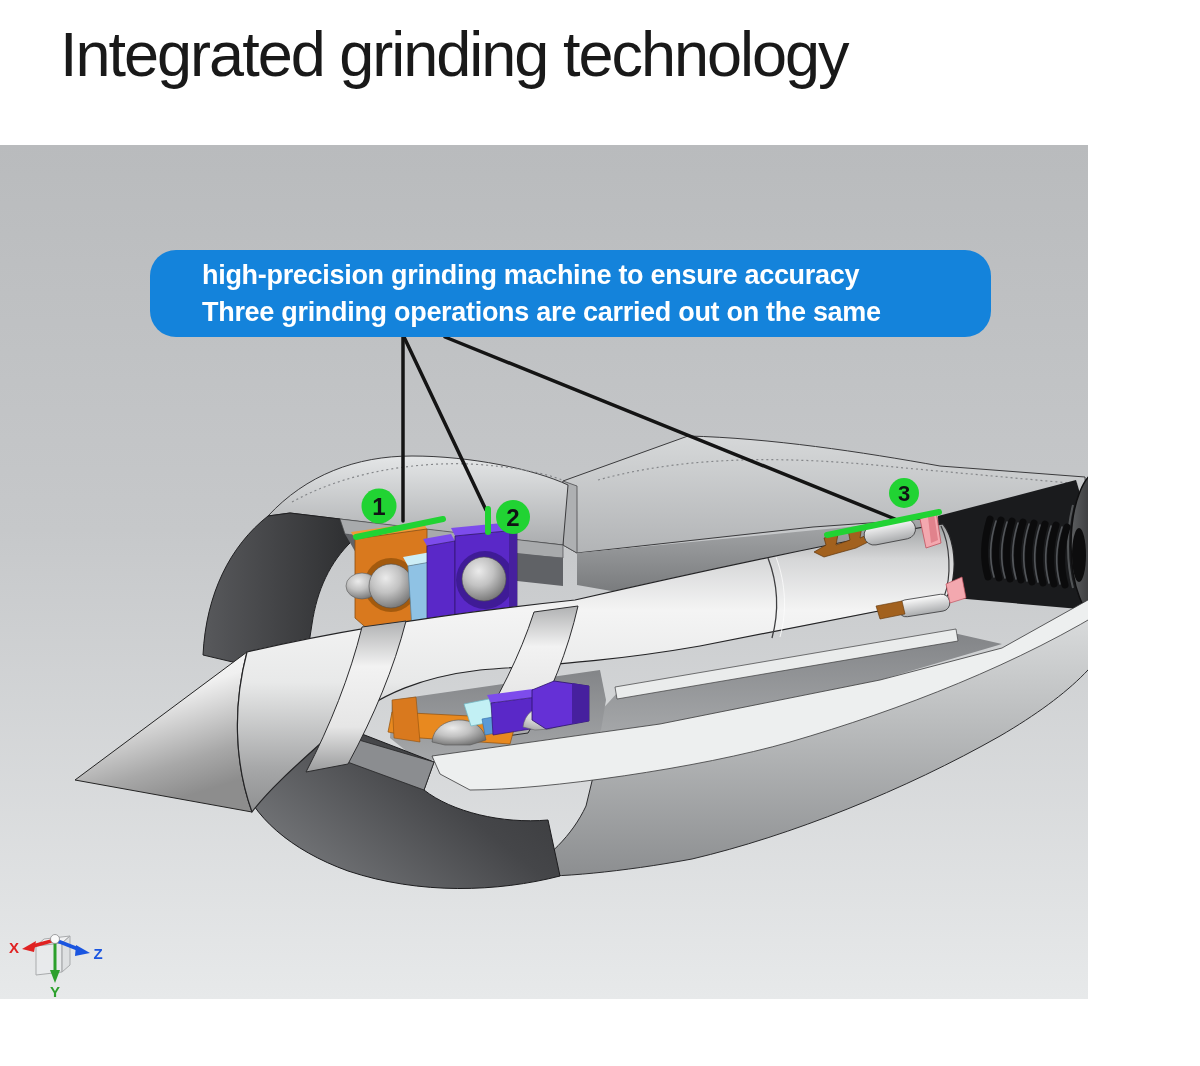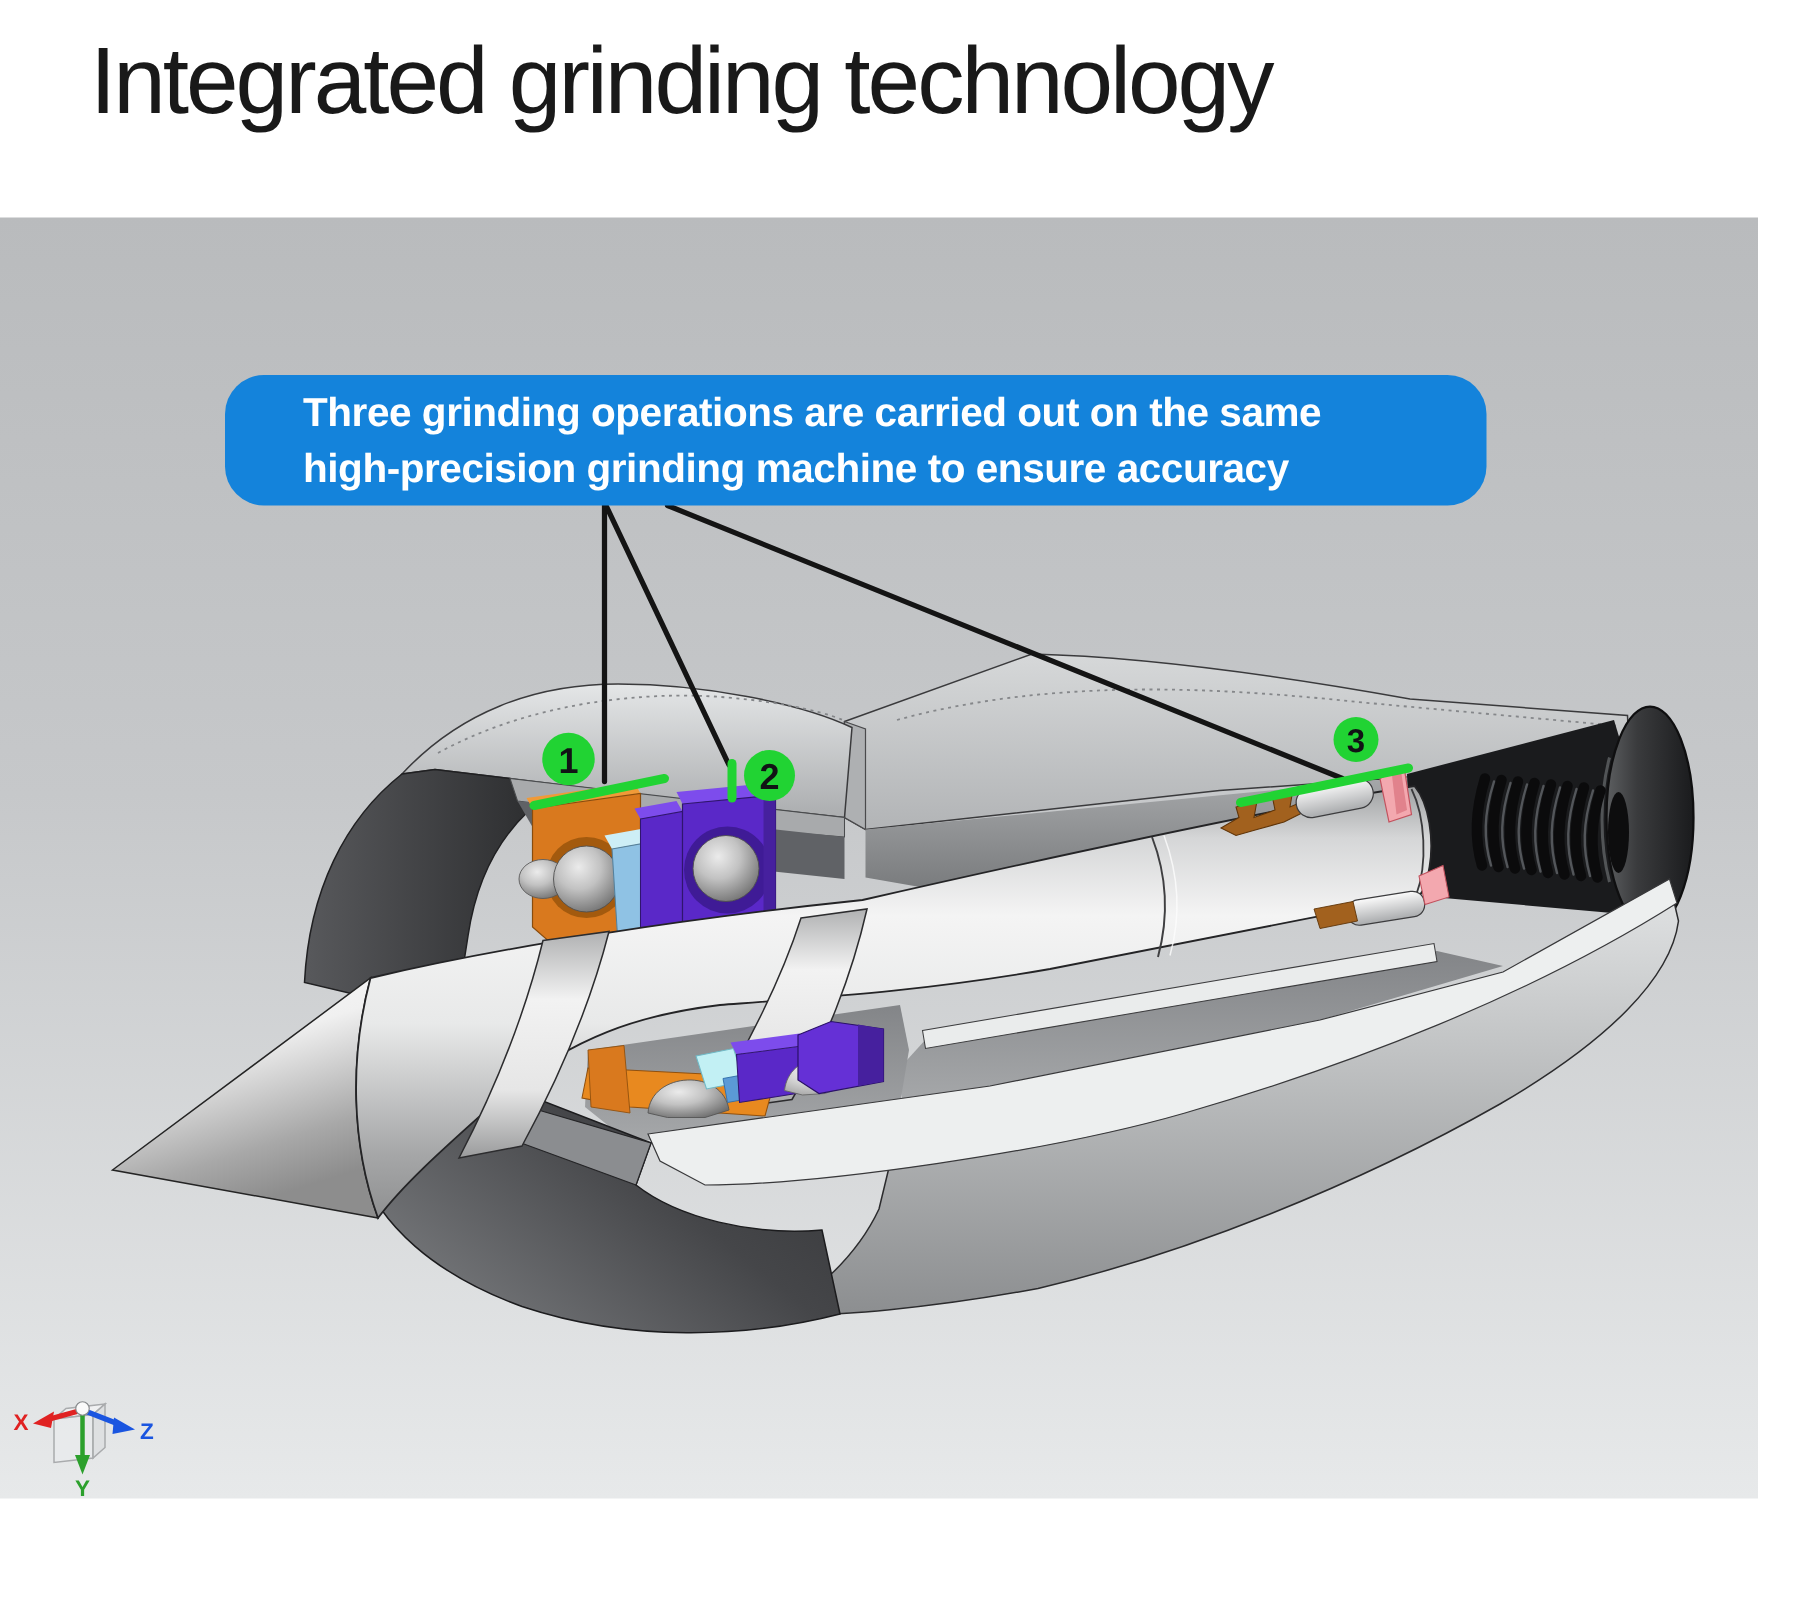--- a/index.html
+++ b/index.html
@@ -1,16 +1,16 @@
 <!DOCTYPE html>
 <html><head>
 <meta charset="utf-8">
 <style>
   html,body{margin:0;padding:0;background:#ffffff;font-family:"Liberation Sans",sans-serif;}
-  #stage{position:relative;width:1172px;height:1066px;background:#ffffff;overflow:hidden;}
+  #stage{position:relative;width:1088px;height:1066px;background:#ffffff;overflow:hidden;}
   #page-title{position:absolute;left:60px;top:18px;font-size:63px;font-weight:500;color:#191919;
     letter-spacing:-2px;white-space:nowrap;}
   #panel{position:absolute;left:0;top:145px;width:1200px;height:854px;
     background:linear-gradient(180deg,#b9bbbd 0%,#c6c8ca 45%,#e7e9ea 100%);}
   #model-svg{position:absolute;left:0;top:145px;width:1200px;height:854px;display:block;}
   #callout{position:absolute;left:150px;top:250px;width:841px;height:87px;border-radius:26px;
     background:#1483db;box-sizing:border-box;padding:7px 0 0 52px;}
   #callout .line{color:#ffffff;font-size:27px;line-height:37px;font-weight:bold;
     letter-spacing:-0.3px;white-space:nowrap;}
   text{font-family:"Liberation Sans",sans-serif;}
@@ -233,16 +233,16 @@
       <circle cx="513" cy="517" r="17" fill="#21d333"></circle>
       <text class="marker-num" x="513" y="526">2</text>
     </g>
     <g>
       <circle cx="904" cy="493" r="15" fill="#21d333"></circle>
       <text class="marker-num" x="904" y="501" style="font-size:22px">3</text>
     </g>
   </svg>
 
   <div id="callout">
+    <div class="line">high-precision grinding machine to ensure accuracy</div>
     <div class="line">Three grinding operations are carried out on the same</div>
-    <div class="line">high-precision grinding machine to ensure accuracy</div>
   </div>
 </div>
 
 </body></html>

